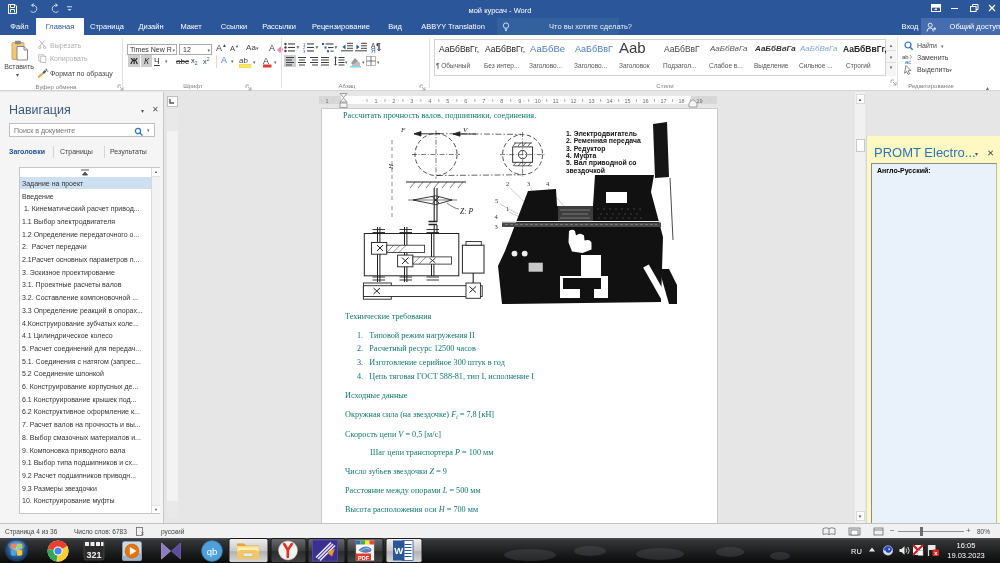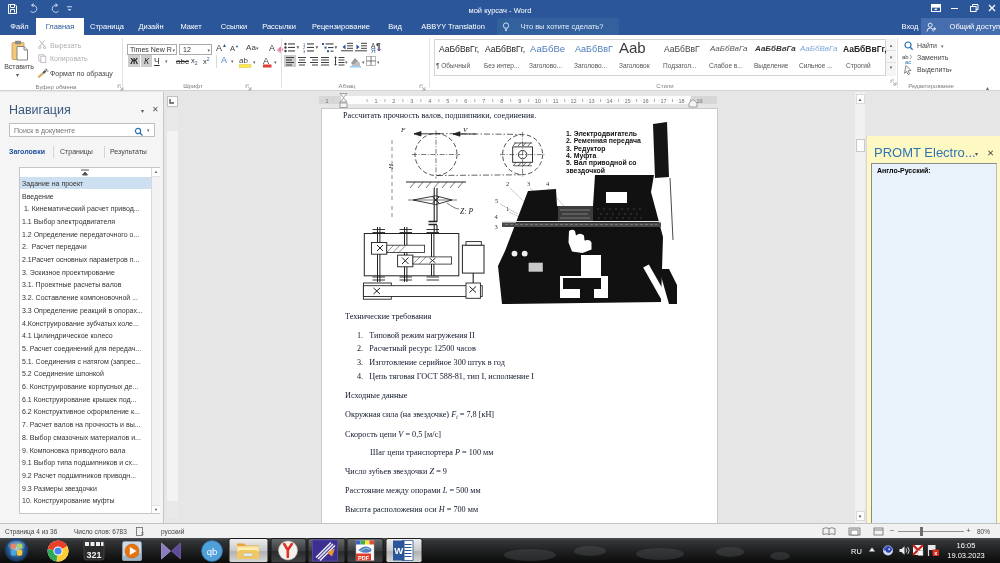--- a/index.html
+++ b/index.html
@@ -66,21 +66,21 @@
   <div class="tab" style="left:303px;width:76px;">Рецензирование</div>
   <div class="tab" style="left:381px;width:28px;">Вид</div>
   <div class="tab" style="left:407px;width:92px;">ABBYY Translation</div>
   <div class="tab" style="left:497px;width:122px;background:#33619e;"></div>
   <svg class="abs" style="left:502px;top:4px" width="8" height="10" viewBox="0 0 8 10">
       <g fill="none" stroke="#dfe8f5" stroke-width="0.9">
         <circle cx="4" cy="3.6" r="2.7"></circle>
         <path d="M2.8 7.2 h2.4 M3.1 8.6 h1.8"></path>
       </g>
     </svg>
-  <div class="tab" style="left:512px;width:100px;text-align:center;color:#e6edf8;">Что вы хотите сделать?</div>
+  <div class="tab" style="left:532px;width:100px;text-align:right;color:#e6edf8;">Что вы хотите сделать?</div>
   <div class="tab" style="left:896px;width:28px;">Вход</div>
   <div class="tab" style="left:921px;width:79px;background:#466eae;"></div>
   <svg class="abs" style="left:926px;top:3.5px" width="10" height="11" viewBox="0 0 10 11">
       <g fill="none" stroke="#e8eef8" stroke-width="1">
         <circle cx="4.2" cy="3.2" r="2"></circle>
         <path d="M1 9.5 q0.3-3.6 3.2-3.6 2.9 0 3.2 3.6"></path>
         <path d="M7.2 6.8 h3 M8.7 5.3 v3"></path>
       </g>
     </svg>
   <div class="tab" style="left:937px;width:63px;text-align:right;">Общий доступ</div>
@@ -477,21 +477,21 @@
   <svg class="abs" style="left:337px;top:93px" width="13" height="16" viewBox="0 0 13 16">
     <path d="M3 0.5 h7 l-3.5 4 z" fill="#f5f5f5" stroke="#8a8a8a" stroke-width="0.8"></path>
     <path d="M3 9 l3.5-4 3.5 4 z" fill="#f5f5f5" stroke="#8a8a8a" stroke-width="0.8"></path>
     <rect x="3" y="10" width="7" height="4.5" fill="#f5f5f5" stroke="#8a8a8a" stroke-width="0.8"></rect>
   </svg>
   <svg class="abs" style="left:688px;top:99px" width="10" height="9" viewBox="0 0 10 9">
       <path d="M1 4 l4-3.5 4 3.5 v4 h-8 z" fill="#f5f5f5" stroke="#8a8a8a" stroke-width="0.8"></path>
     </svg>
 
   <div class="abs" style="left:321px;top:108px;width:397px;height:415px;background:#fff;border:1px solid #c9c9c9;border-bottom:none;"></div>
-  <div id="pagecontent" class="abs" style="left:0;top:0;width:1000px;height:563px;font-family:'Liberation Serif',serif;color:#0f172a;">
+  <div id="pagecontent" class="abs" style="left:0;top:0;width:1000px;height:563px;font-family:'Liberation Serif',serif;color:#0f766e;">
     <div class="t" style="left:343px;top:111px;font-size:8.2px;">Рассчитать прочность валов, подшипники, соединения.</div>
     <div class="t" style="left:345px;top:311.5px;font-size:8.2px;">Технические требования</div>
     <div class="t" style="left:357px;top:330.5px;font-size:8.2px;">1.&nbsp;&nbsp; Типовой режим нагружения II</div>
     <div class="t" style="left:357px;top:344.2px;font-size:8.2px;">2.&nbsp;&nbsp; Расчетный ресурс 12500 часов</div>
     <div class="t" style="left:357px;top:357.9px;font-size:8.2px;">3.&nbsp;&nbsp; Изготовление серийное 300 штук в год</div>
     <div class="t" style="left:357px;top:371.6px;font-size:8.2px;">4.&nbsp;&nbsp; Цепь тяговая ГОСТ 588-81, тип I, исполнение I</div>
     <div class="t" style="left:345px;top:391px;font-size:8.2px;">Исходные данные</div>
     <div class="t" style="left:345px;top:410.2px;font-size:8.2px;">Окружная сила (на звездочке) <i>F</i><span style="font-size:5.5px;vertical-align:-2px;"><i>t</i></span> = 7,8 [кН]</div>
     <div class="t" style="left:345px;top:429.5px;font-size:8.2px;">Скорость цепи <i>V</i> = 0,5 [м/с]</div>
     <div class="t" style="left:345px;top:448.3px;font-size:8.2px;margin-left:25px;">Шаг цепи транспортера <i>P</i> = 100 мм</div>

